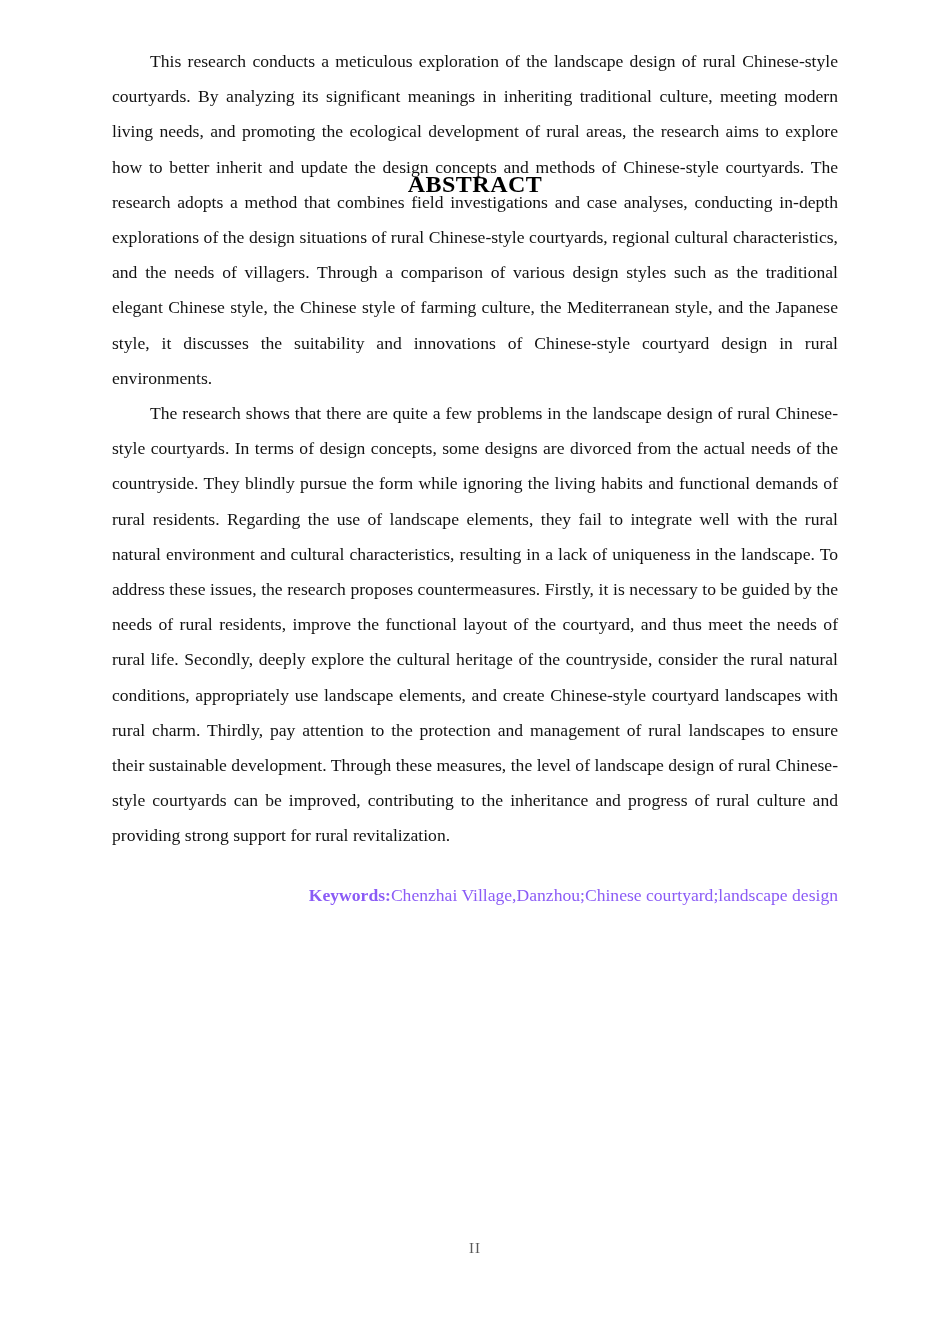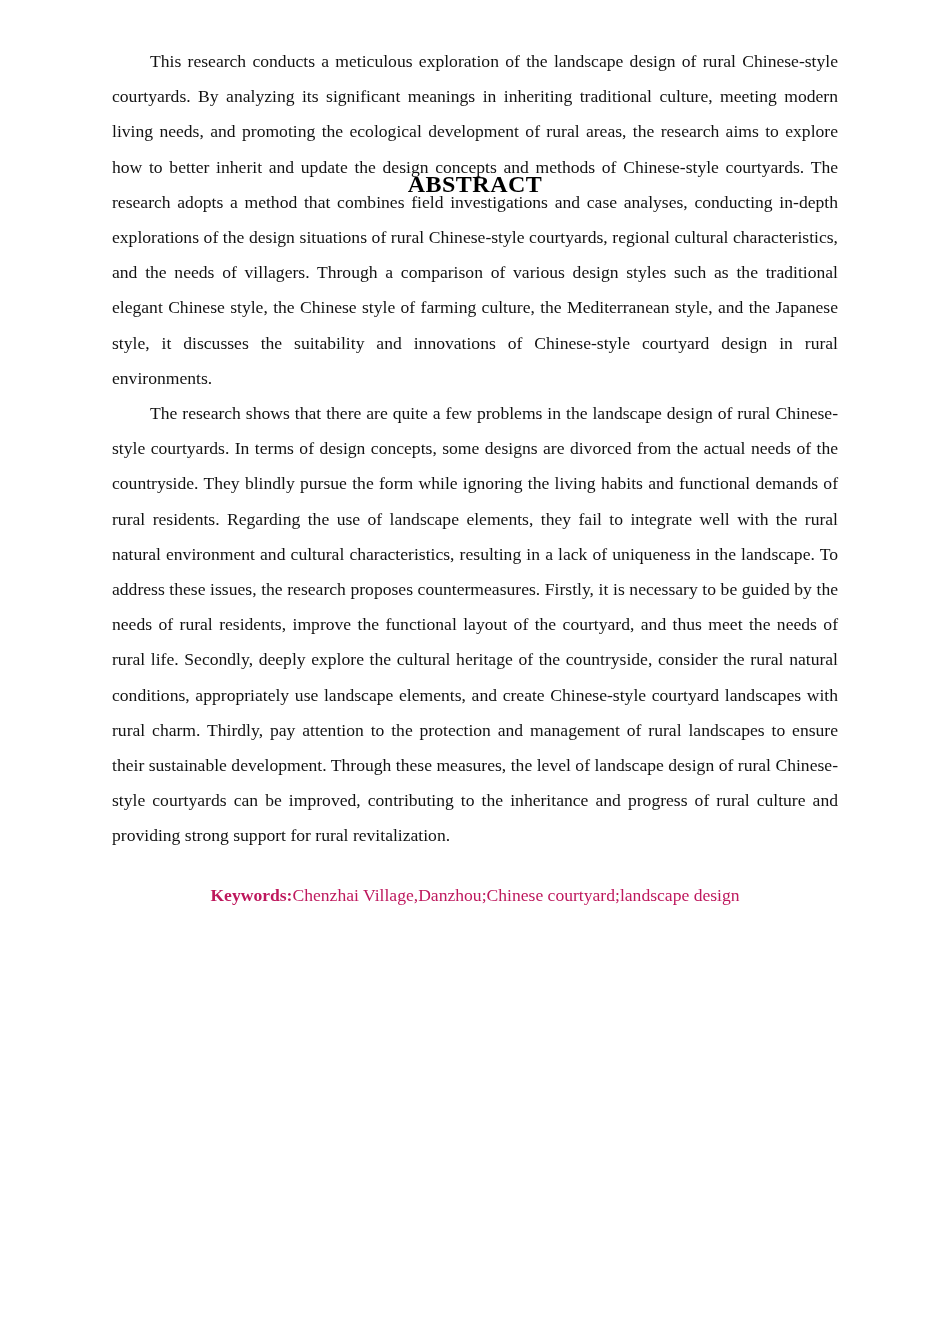--- a/index.html
+++ b/index.html
@@ -46,23 +46,23 @@
     text-justify: inter-word;
     text-indent: 38px;
     color: #121212;
     -webkit-font-smoothing: antialiased;
   }
   .keywords {
     margin: 0;
     padding-top: 24px;
     font-size: 17.6px;
     line-height: 35.2px;
-    text-align: center;
+    text-align: right;
     text-indent: 0;
-    color: #be185d;
+    color: #8b5cf6;
   }
   .keywords .kw-label {
     font-weight: bold;
   }
   .page-footer {
     position: absolute;
     left: 0;
     top: 1238px;
     width: 950px;
     text-align: center;
@@ -86,14 +86,15 @@
 
       <p class="para">The research shows that there are quite a few problems in the landscape design of rural Chinese-style courtyards. In terms of design concepts, some designs are divorced from the actual needs of the countryside. They blindly pursue the form while ignoring the living habits and functional demands of rural residents. Regarding the use of landscape elements, they fail to integrate well with the rural natural environment and cultural characteristics, resulting in a lack of uniqueness in the landscape. To address these issues, the research proposes countermeasures. Firstly, it is necessary to be guided by the needs of rural residents, improve the functional layout of the courtyard, and thus meet the needs of rural life. Secondly, deeply explore the cultural heritage of the countryside, consider the rural natural conditions, appropriately use landscape elements, and create Chinese-style courtyard landscapes with rural charm. Thirdly, pay attention to the protection and management of rural landscapes to ensure their sustainable development. Through these measures, the level of landscape design of rural Chinese-style courtyards can be improved, contributing to the inheritance and progress of rural culture and providing strong support for rural revitalization.</p>
 
       <p class="keywords">
         <span class="kw-label">Keywords:</span><span class="kw-value">Chenzhai Village,Danzhou;Chinese courtyard;landscape design</span>
       </p>
 
     </div>
   </div>
 
+  <div class="page-footer">II</div>
 
 </div>
 
 </body></html>

